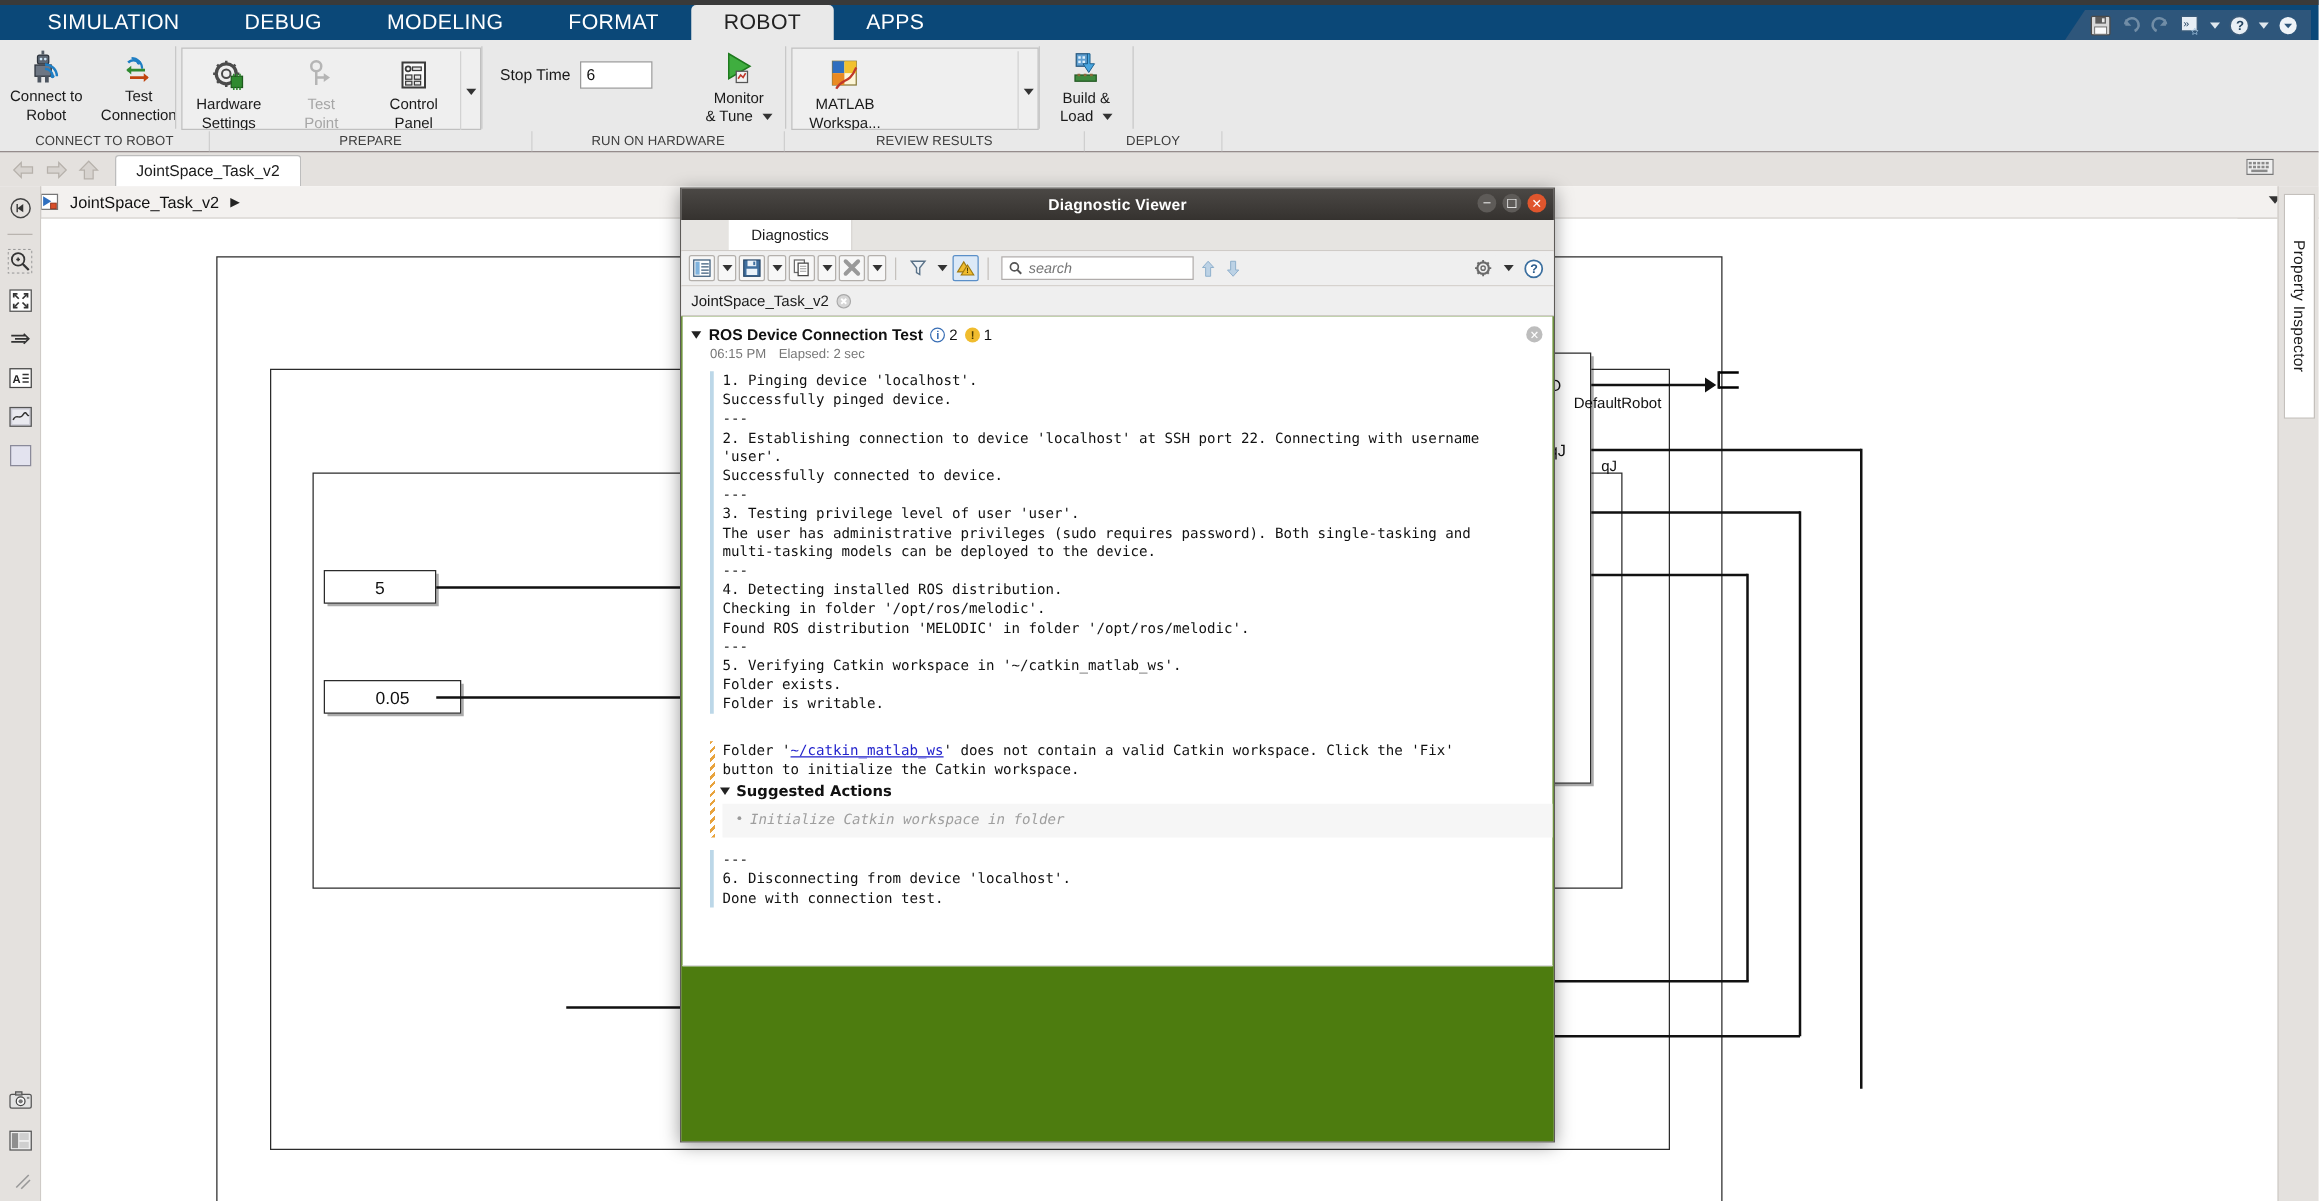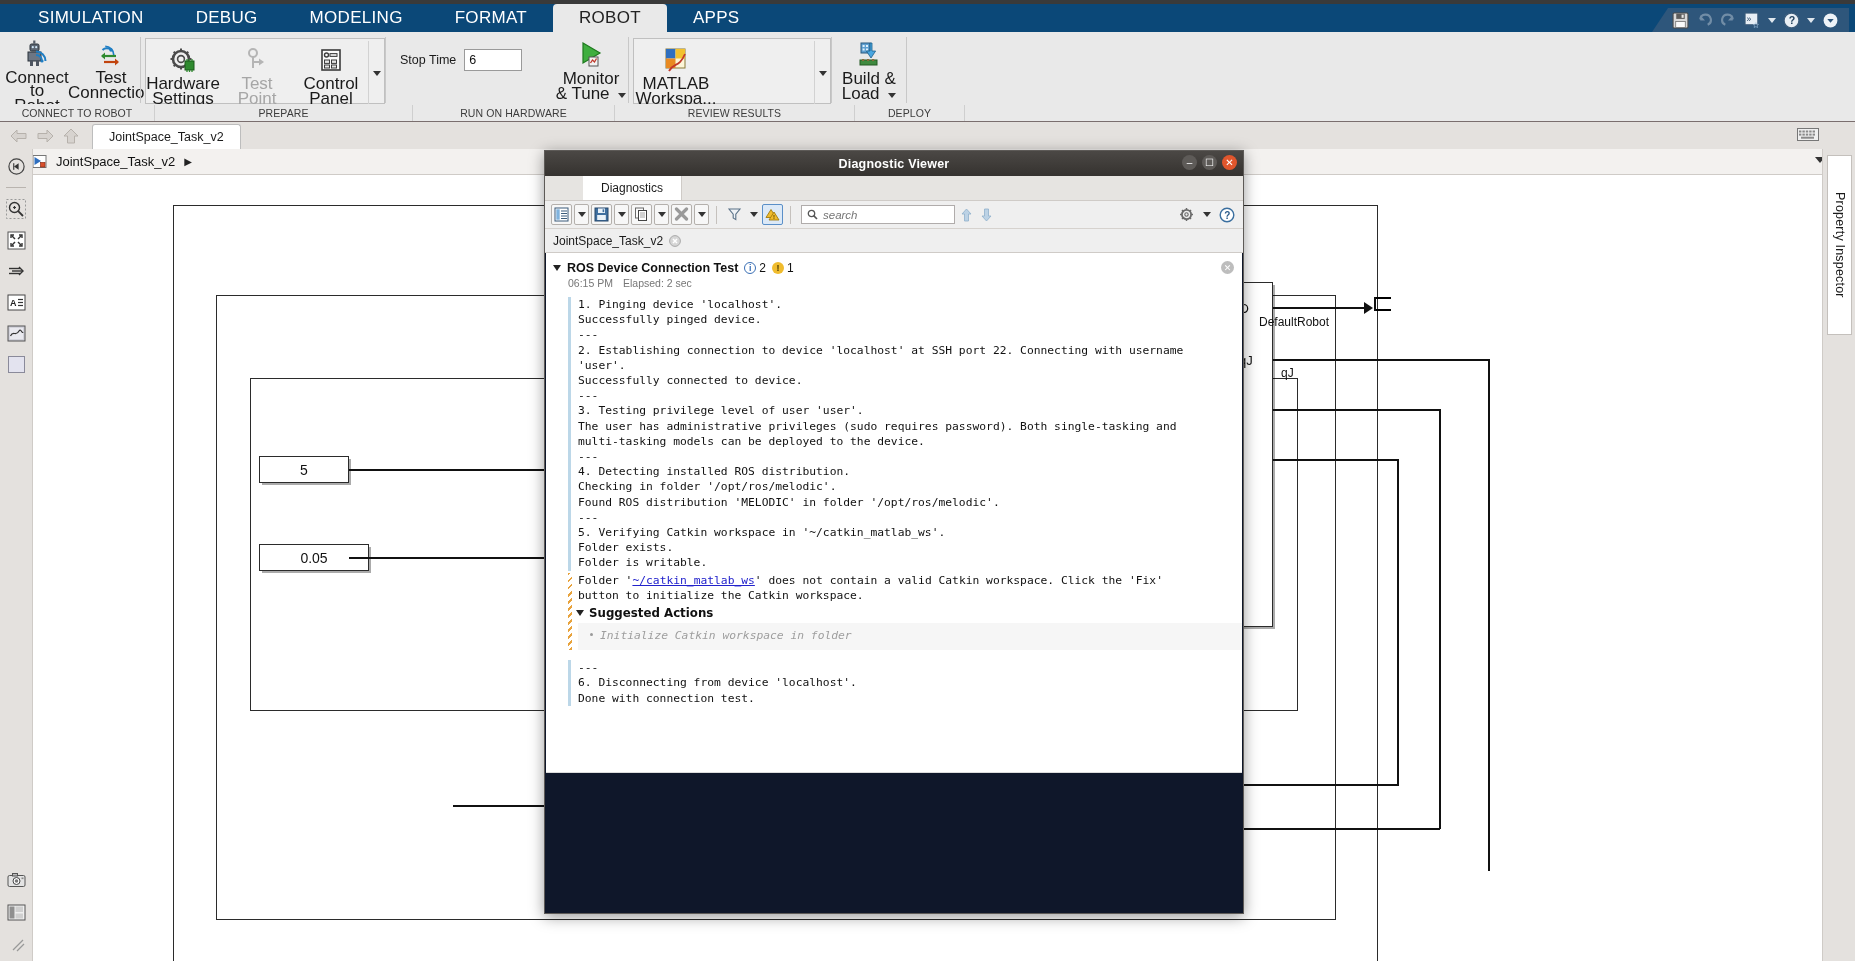--- a/index.html
+++ b/index.html
@@ -44,21 +44,21 @@
   .ribbon {
     position: absolute; left: 0; top: 32px; width: 1855px; height: 72px;
     background: #e9e9e9;
     display: flex; align-items: stretch;
   }
   .rgroup { display: flex; align-items: flex-start; padding: 3px 0 0 0; }
   .rsep { width: 1px; background: #c8c8c8; margin: 5px 0 1px 0; }
   .rbtn {
     width: 74px; min-width: 74px; padding-top: 4px;
     display: flex; flex-direction: column; align-items: center;
-    font-size: 17px; color: #1a1a1a; line-height: 13px; text-align: center;
+    font-size: 12px; color: #1a1a1a; line-height: 13px; text-align: center;
     cursor: default;
   }
   .rbtn.disabled { color: #a6a6a6; }
   .rbtn .glyph { height: 30px; display: flex; align-items: center; justify-content: center; }
   .rbtn .lab { margin-top: 2px; }
   .panel-box {
     border: 1px solid #c0c0c0; background: #efefef;
     margin: 3px 0 2px 4px; padding: 2px 0 0 0; height: 66px;
     display: flex; align-items: flex-start;
   }
@@ -217,21 +217,21 @@
   .dlg-toolbar .rightgrp { position: absolute; right: 6px; display: flex; align-items: center; gap: 3px; }
 
   .dlg-subtab {
     height: 24px; background: #efefef; border-bottom: 1px solid #cfcbc7;
     display: flex; align-items: center; padding-left: 8px; gap: 6px;
   }
   .dlg-subtab .nm { font-size: 12px; color: #1a1a1a; }
 
   .dlg-body {
     position: absolute; left: 0; right: 0; top: 102px; bottom: 0;
-    background: #0f172a; overflow: hidden;
+    background: #4d7c0f; overflow: hidden;
   }
   .diag-panel {
     position: absolute; left: 1px; right: 1px; top: 0; height: 520px;
     background: #ffffff; border-bottom: 1px solid #dcdcdc;
   }
   .diag-head {
     display: flex; align-items: center; gap: 6px; padding: 8px 10px 0 7px; position: relative;
   }
   .tri-down { width: 0; height: 0; border-left: 4px solid transparent;
               border-right: 4px solid transparent; border-top: 6px solid #222; }
@@ -505,21 +505,21 @@
         <div class="lab">
           <span>Load</span>
           <span style="display:inline-block;margin-left:4px;width:0;height:0;border-left:4px solid transparent;border-right:4px solid transparent;border-top:5px solid #333;vertical-align:1px"></span>
         </div>
       </div>
     </div>
     <div class="rsep"></div>
   </div>
 
   <div class="group-labels">
-    <div class="glab" style="width:155px">CONNECT TO ROBOT</div>
+    <div class="glab" style="width:168px">CONNECT TO ROBOT</div>
     <div class="glab" style="width:258px">PREPARE</div>
     <div class="glab" style="width:202px">RUN ON HARDWARE</div>
     <div class="glab" style="width:240px">REVIEW RESULTS</div>
     <div class="glab" style="width:110px">DEPLOY</div>
   </div>
 
   <div class="navstrip">
     <div class="nav-arrow">
       <svg width="20" height="16" viewBox="0 0 20 16">
           <path d="M8 2 L2 8 L8 14 V10.5 H17 V5.5 H8 Z" fill="#d7d3cf" stroke="#b6b1ab"></path>
@@ -919,21 +919,21 @@
 ---
 4. Detecting installed ROS distribution.
 Checking in folder '/opt/ros/melodic'.
 Found ROS distribution 'MELODIC' in folder '/opt/ros/melodic'.
 ---
 5. Verifying Catkin workspace in '~/catkin_matlab_ws'.
 Folder exists.
 Folder is writable.</div>
         </div>
 
-        <div class="msg-block warn" style="margin-top:2px">
+        <div class="msg-block warn" style="margin-top:22px">
           <div class="mono"><span>Folder '</span><span class="link">~/catkin_matlab_ws</span><span>' does not contain a valid Catkin workspace. Click the 'Fix'
 button to initialize the Catkin workspace.</span></div>
 
           <div class="sug-head">
             <div class="tri-down"></div>
             <span class="t">Suggested Actions</span>
           </div>
 
           <div class="sug-box">
             <div class="sug-item">

